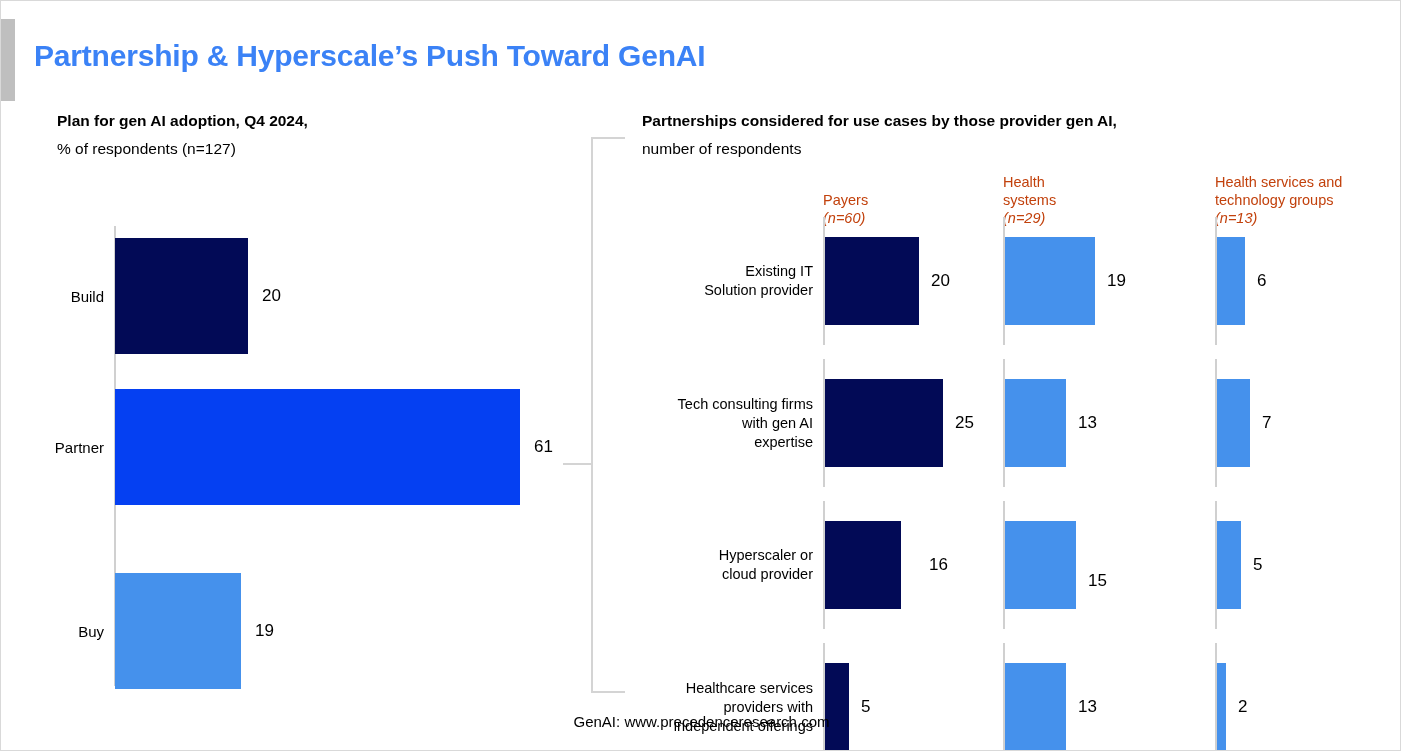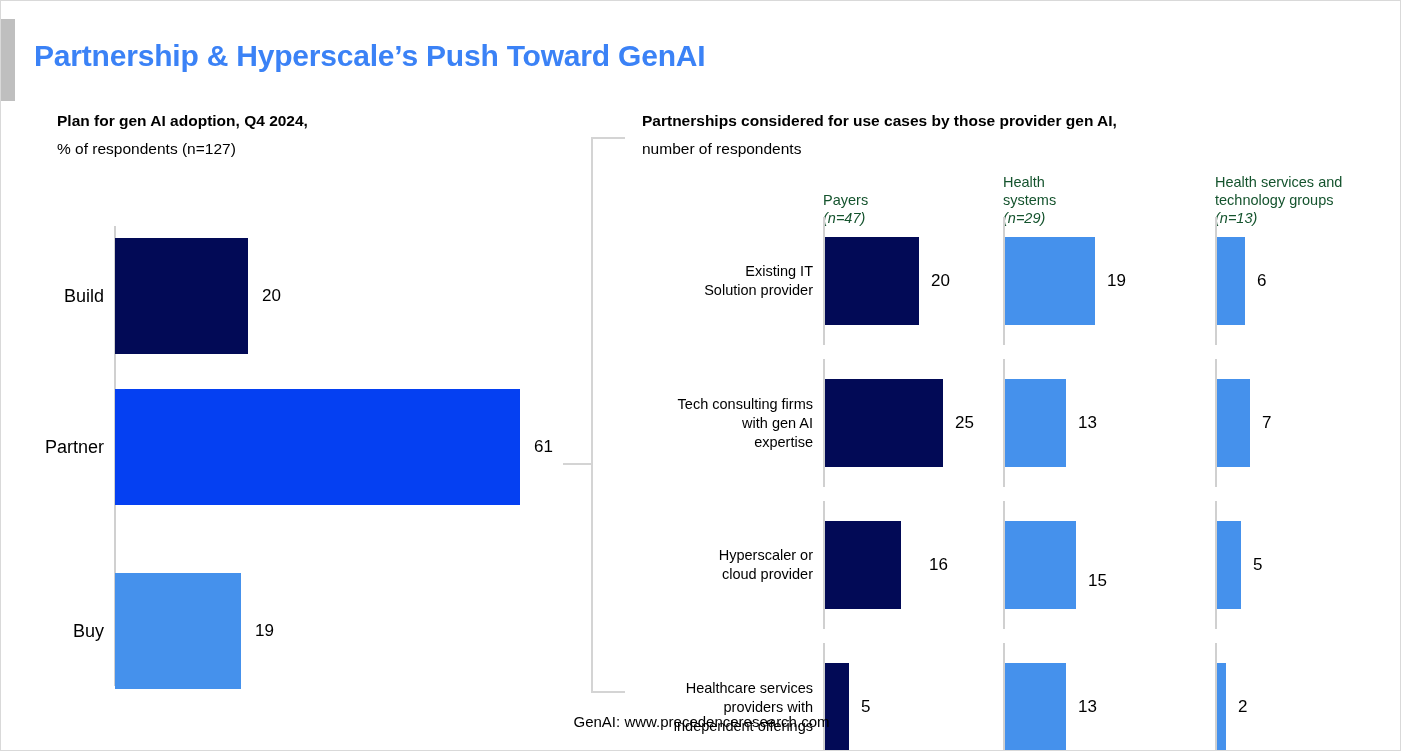--- a/index.html
+++ b/index.html
@@ -75,21 +75,21 @@
     position: absolute;
     left: 0px;
     width: 600px;
     height: 120px;
   }
   .lrow .cat {
     position: absolute;
     right: 497px;   
     top: 50%;
     transform: translateY(-50%);
-    font-size: 18px;
+    font-size: 15px;
     color: #000000;
     white-space: nowrap;
   }
   .lrow .bar {
     position: absolute;
     left: 114px;
     top: 50%;
     transform: translateY(-50%);
     height: 116px;
   }
@@ -133,21 +133,21 @@
     left: 624px;
     top: 160px;
     width: 777px;
     height: 530px;
   }
   .col-header {
     position: absolute;
     top: 0px;
     font-size: 14.5px;
     line-height: 18px;
-    color: #14532d;
+    color: #c2410c;
   }
   .col-header .n { font-style: italic; display: block; }
   .col-header .nm { display: block; }
 
   .rrow {
     position: absolute;
     left: 0px;
     width: 777px;
     height: 120px;
   }
@@ -244,21 +244,21 @@
     <div class="spine"></div>
     <div class="tip-top"></div>
     <div class="tip-bot"></div>
     <div class="stub"></div>
   </div>
 
   <div id="right-chart">
     <div id="right-headers">
         <div class="col-header" style="left: 198px; top: 30px;">
           <span class="nm">Payers</span>
-          <span class="n">(n=47)</span>
+          <span class="n">(n=60)</span>
         </div>
         <div class="col-header" style="left: 378px; top: 12px;">
           <span class="nm">Health</span>
           <span class="nm">systems</span>
           <span class="n">(n=29)</span>
         </div>
         <div class="col-header" style="left: 590px; top: 12px;">
           <span class="nm">Health services and</span>
           <span class="nm">technology groups</span>
           <span class="n">(n=13)</span>

